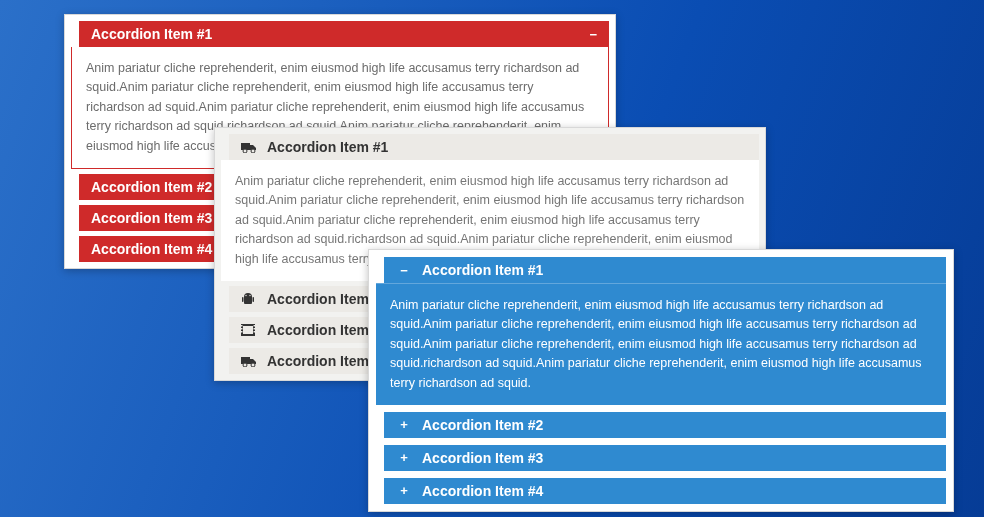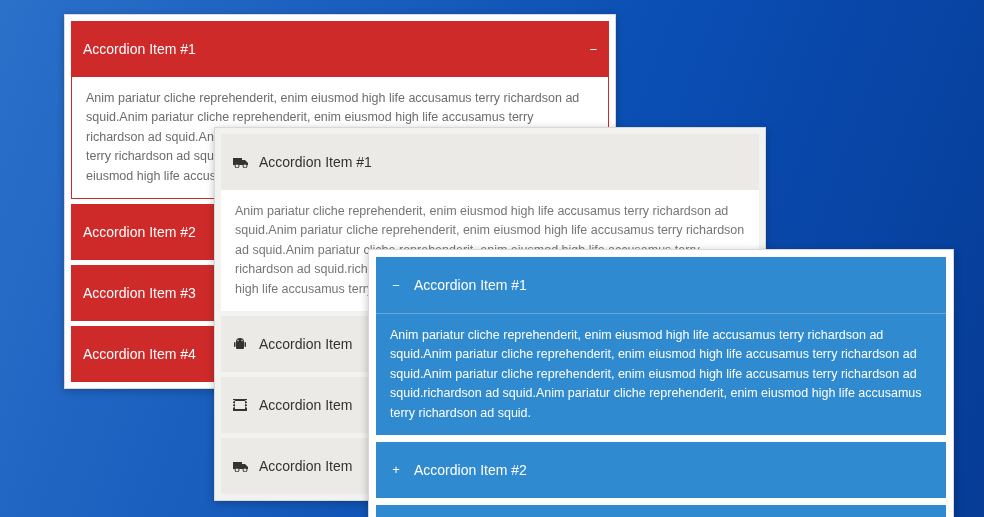--- a/index.html
+++ b/index.html
@@ -9,22 +9,22 @@
   background: linear-gradient(110deg, #2b70c9 0%, #0a4db3 60%, #063c96 100%);
   position: relative; overflow: hidden;
 }
 .panel {
   position: absolute; background: #fff; border: 1px solid #d8d8d8;
   box-shadow: 0 2px 8px rgba(0,0,0,0.25); padding: 6px;
 }
 .row { margin-bottom: 5px; }
 .row:last-child { margin-bottom: 0; }
 .hdr {
-  display: flex; align-items: center; padding: 20px 12px;
-  font-weight: 400; font-size: 14px; cursor: pointer;
+  display: flex; align-items: center; padding: 5px 12px;
+  font-weight: 700; font-size: 14px; cursor: pointer; margin-left: 8px;
 }
 .hdr .title { flex: 1; }
 .hdr .ctl { font-size: 13px; margin-left: 8px; }
 .hdr .lead { margin-right: 10px; font-size: 13px; width: 16px; text-align: center; }
 .body {
   padding: 12px 14px; font-size: 12.5px; line-height: 1.55; color: #6c6c6c;
 }
 
 
 #p-red { top: 14px; left: 64px; width: 552px; }

